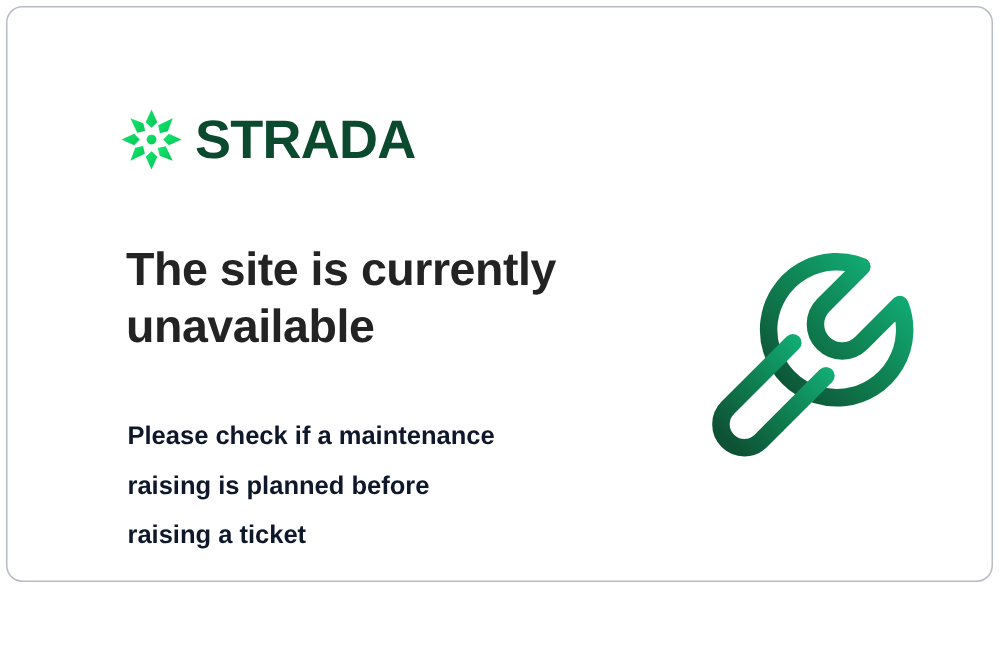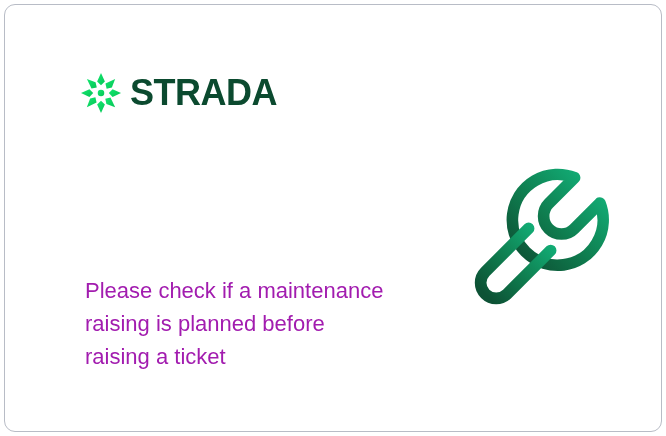--- a/index.html
+++ b/index.html
@@ -22,21 +22,21 @@
     box-sizing: border-box;
     background: #ffffff;
   }
 
   
   .card {
     position: absolute;
     left: 4px;
     top: 4px;
     width: 658px;
-    height: 428px;
+    height: 384px;
     box-sizing: border-box;
     background: #ffffff;
     border: 1px solid #b8bcc6;
     border-radius: 11px;
   }
 
   
   .brand {
     position: absolute;
     left: 76px;
@@ -74,24 +74,24 @@
     color: #232323;
   }
 
   
   .body-copy {
     position: absolute;
     left: 80px;
     top: 269px;
     width: 310px;
     margin: 0;
-    font-size: 22px;
-    font-weight: 400;
+    font-size: 17px;
+    font-weight: 700;
     line-height: 33px;
-    color: #a21caf;
+    color: #0f172a;
   }
   .body-copy .line {
     display: block;
     white-space: nowrap;
   }
 
   
   .wrench {
     position: absolute;
     left: 452px;
@@ -134,20 +134,21 @@
             <polygon points="0,32 13.5,25.8 19.5,32 13.5,38.2"></polygon>
 
             <polygon points="9.4,9.4 23.3,14.6 25.2,23.0 16.8,24.9"></polygon>
           </g>
           <circle cx="32" cy="32" r="5.2"></circle>
         </g>
       </svg>
       <span class="brand-word">STRADA</span>
     </div>
 
+    <h1 class="headline">The site is currently unavailable</h1>
 
     <p class="body-copy">
       <span class="line">Please check if a maintenance</span>
       <span class="line">raising is planned before</span>
       <span class="line">raising a ticket</span>
     </p>
 
     <svg class="wrench" viewBox="0 0 100 100" aria-hidden="true">
       <defs>
         <linearGradient id="wrenchGrad" x1="0.08" y1="0.95" x2="0.95" y2="0.08">

